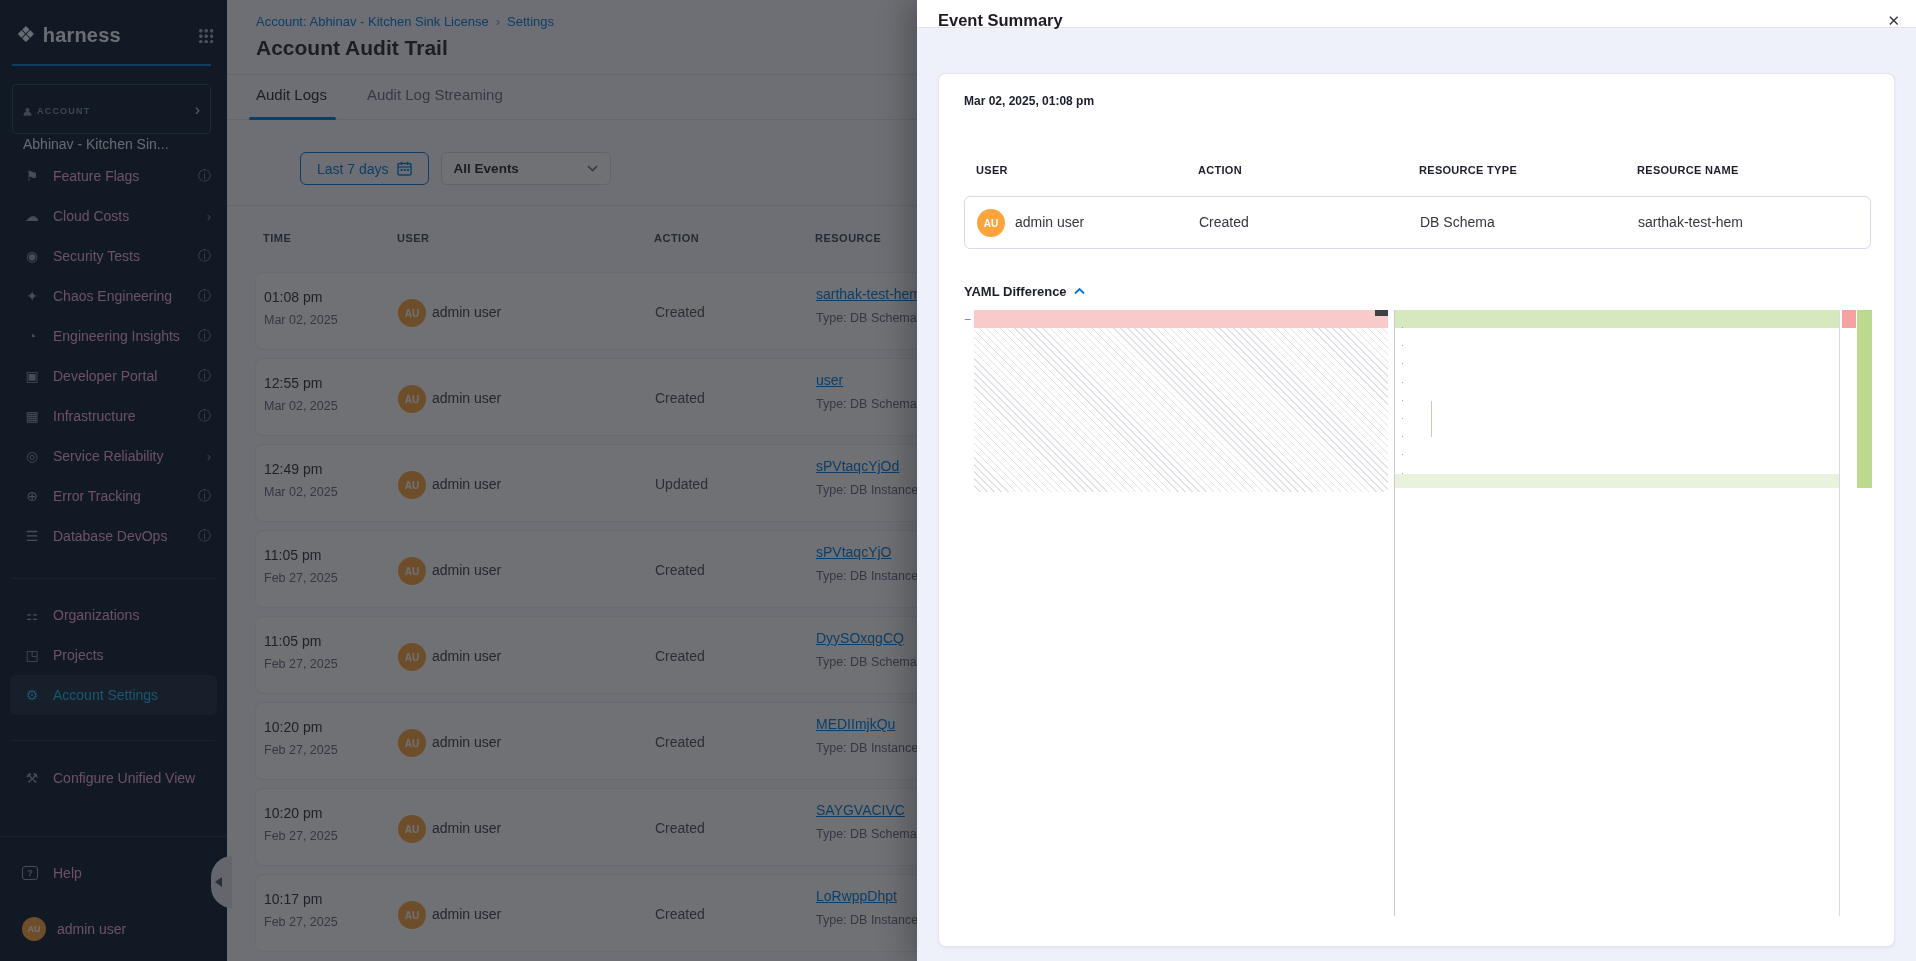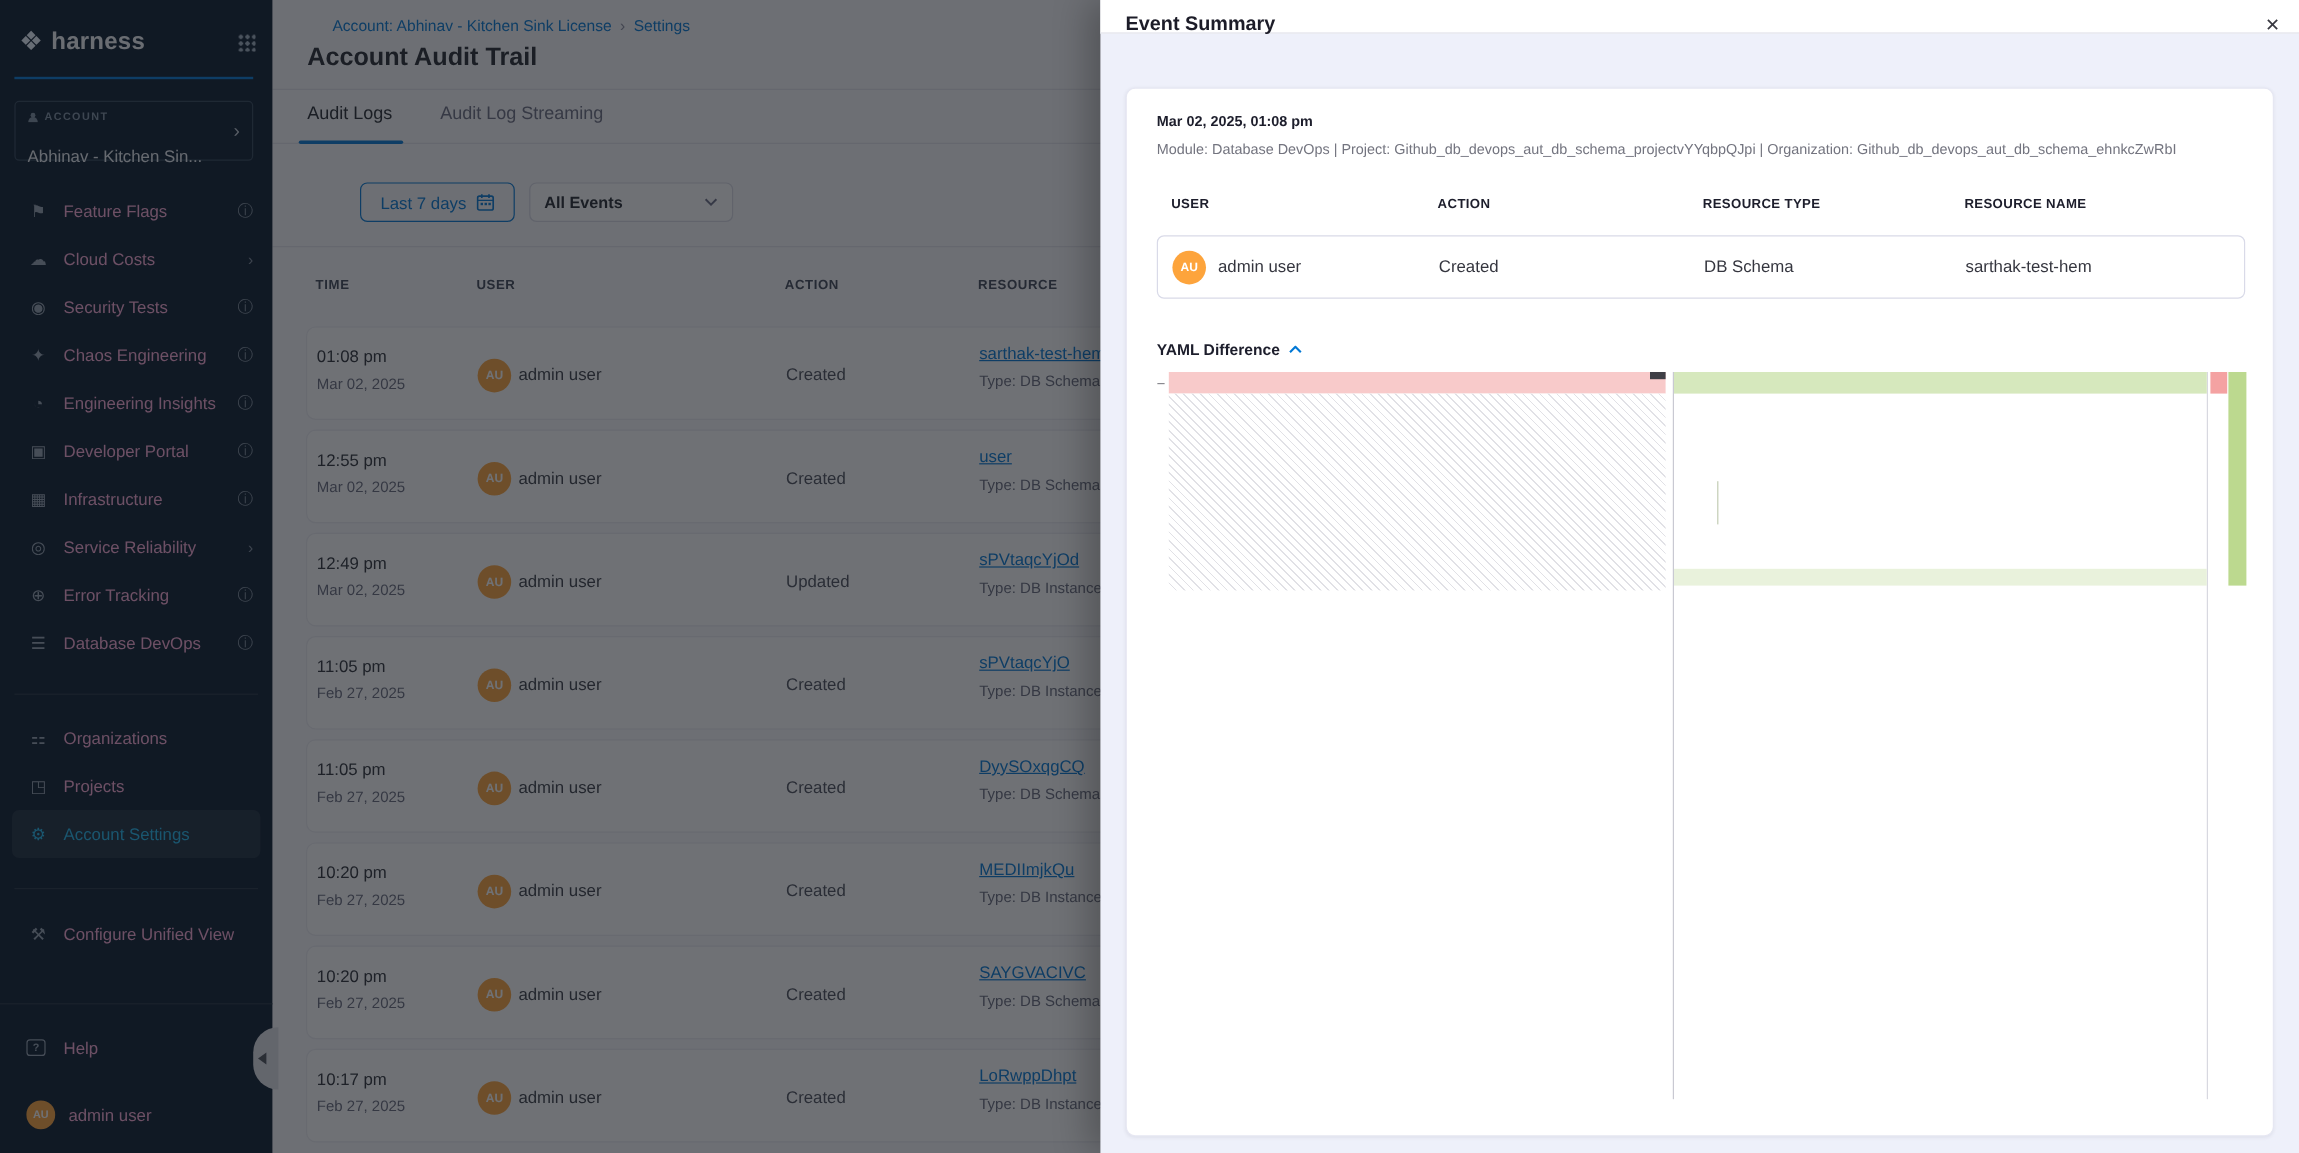--- a/index.html
+++ b/index.html
@@ -14,21 +14,21 @@
     display:flex; align-items:center; }
   .logo-mark { color:#eaf4ff; font-size:22px; margin-right:7px; }
   .logo-text { color:#f2f5f8; font-size:20px; font-weight:700; letter-spacing:.2px; }
   .bento { margin-left:auto; width:15px; height:15px;
     background-image:radial-gradient(circle,#9fb0c0 1.6px, transparent 1.9px);
     background-size:5.5px 5.5px; }
   .side-blueline { position:absolute; top:64px; left:12px; width:199px; height:2px; background:#0278d5; }
   .account-chip { position:absolute; top:84px; left:12px; width:199px; height:50px;
     border:1px solid #2e4356; border-radius:4px; padding:7px 10px; }
   .account-label { display:flex; align-items:flex-end; gap:5px; color:#7d8fa1;
-    font-size:9px; font-weight:700; letter-spacing:1.2px; }
+    font-size:9px; font-weight:700; letter-spacing:1.2px;margin-top:14px; }
   .account-name { color:#e8edf2; font-size:14px; margin-top:20px; white-space:nowrap; overflow:hidden; }
   .chip-chev { position:absolute; right:10px; top:16px; color:#c3ccd6; font-size:16px; }
 
   .navlist { position:absolute; left:0; right:0; }
   .nav-item { height:40px; display:flex; align-items:center; padding:0 16px 0 22px; cursor:pointer; }
   .nav-ico { width:20px; color:#93a1b0; font-size:14px; text-align:center; margin-right:11px; flex:0 0 20px;}
   .nav-label { color:#f9a8d4; font-size:14px; white-space:nowrap; }
   .nav-trail { margin-left:auto; color:#7b8a99; font-size:13px; }
   .nav-item.active-chip { background:rgba(255,255,255,.08); border-radius:6px;
     margin:0 10px; padding-left:12px; }
@@ -45,21 +45,21 @@
 
   
   .collapse-handle { position:absolute; left:211px; top:856px; width:21px; height:52px;
     background:#dfe1e8; border-radius:26px 0 0 26px; z-index:12;
     display:flex; align-items:center; justify-content:center; }
   .collapse-arrow { width:0; height:0; border-top:5px solid transparent;
     border-bottom:5px solid transparent; border-right:7px solid #4a4f58; margin-right:6px;}
 
   
   .main { position:absolute; left:227px; top:0; right:0; height:961px; background:#f9f9fb; }
-  .breadcrumb { position:absolute; top:14px; left:29px; font-size:13px; color:#6b6d80;margin-left:21px; }
+  .breadcrumb { position:absolute; top:14px; left:29px; font-size:13px; color:#6b6d80; }
   .breadcrumb a { color:#0278d5; text-decoration:none; }
   .bc-sep { color:#8b8da0; margin:0 7px; font-size:13px; }
   .page-title { position:absolute; top:36px; left:29px; font-size:21px; font-weight:700; color:#22272d; }
   .hr { position:absolute; left:0; right:0; height:1px; background:#e4e5ec; }
   .tabs { position:absolute; top:86px; left:29px; display:flex; gap:40px; }
   .tab { font-size:15px; color:#6b6d80; padding-bottom:14px; cursor:pointer; }
   .tab.active { color:#22272d; }
   .tab-underline { position:absolute; top:117px; left:22px; width:87px; height:3px;
     background:#0278d5; border-radius:2px; }
   .filters { position:absolute; top:152px; left:25px; display:flex; gap:12px;padding-left:48px; }
@@ -384,21 +384,20 @@
   <div class="overlay"></div>
 
   <aside class="drawer">
     <div class="drawer-head">
       <span class="drawer-title">Event Summary</span>
       <span class="drawer-close">✕</span>
     </div>
 
     <section class="card">
       <div class="ev-dt">Mar 02, 2025, 01:08 pm</div>
-      <div class="ev-meta">Module: Database DevOps | Project: Github_db_devops_aut_db_schema_projectvYYqbpQJpi | Organization: Github_db_devops_aut_db_schema_ehnkcZwRbI</div>
 
       <span class="dth" style="left:37px;">USER</span>
       <span class="dth" style="left:259px;">ACTION</span>
       <span class="dth" style="left:480px;">RESOURCE TYPE</span>
       <span class="dth" style="left:698px;">RESOURCE NAME</span>
 
       <div class="drow">
         <span class="avatar av28" style="position:absolute; left:12px; top:12px;">AU</span>
         <span class="dcell" style="left:50px;">admin user</span>
         <span class="dcell" style="left:234px;">Created</span>

